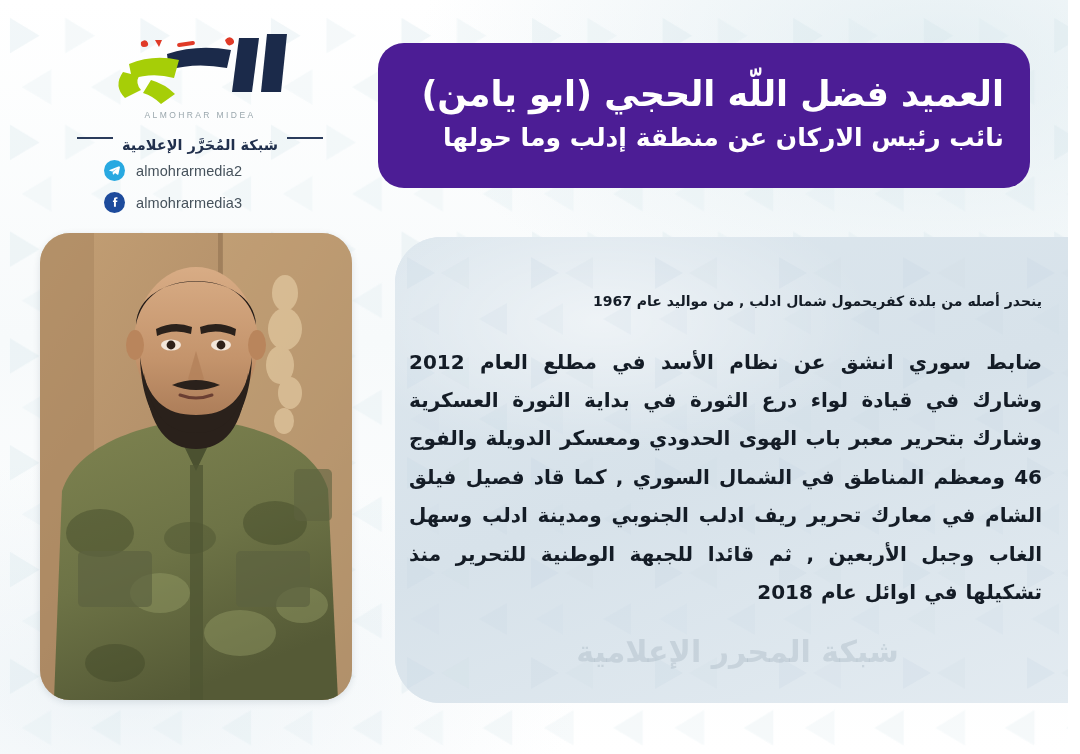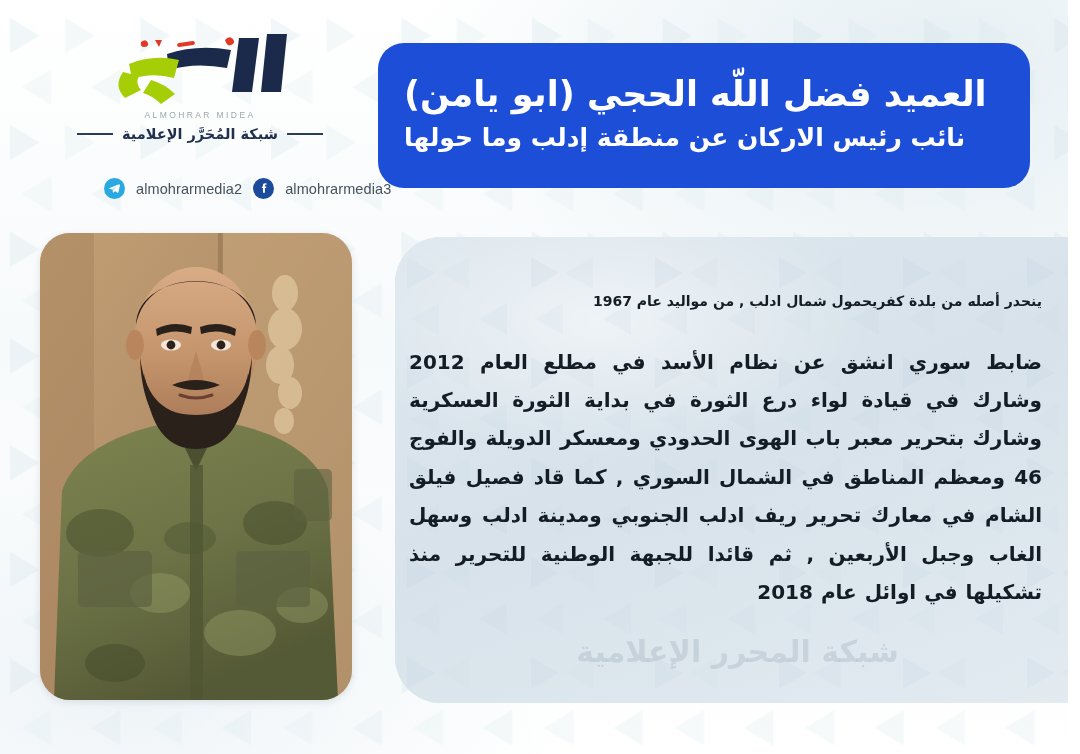--- a/index.html
+++ b/index.html
@@ -51,23 +51,23 @@
     height: 78px;
   }
   .logo-latin {
     margin-top: 4px;
     font-size: 8.5px;
     letter-spacing: 2.4px;
     color: #9aa7ad;
     font-family: "Liberation Sans", sans-serif;
   }
   .tagline-row {
-    margin-top: 6px;
+    margin-top: 17px;
     display: flex;
-    align-items: center;
+    align-items: flex-start;
     justify-content: center;
     gap: 9px;
   }
   .tagline-rule {
     height: 1.5px;
     width: 36px;
     background: #2b3c5c;
     flex: none;
   }
   .tagline-text {
@@ -76,22 +76,22 @@
     color: #21304d;
     direction: rtl;
     white-space: nowrap;
   }
 
   .socials {
     position: absolute;
     left: 104px;
     top: 160px;
     display: flex;
+    flex-direction: column;
     gap: 11px;
-    margin-top: 18px;
   }
   .social-row {
     display: flex;
     align-items: center;
     gap: 11px;
   }
   .social-badge {
     width: 21px;
     height: 21px;
     border-radius: 50%;
@@ -122,25 +122,25 @@
   }
   .portrait svg { display: block; width: 100%; height: 100%; }
 
   
   .title-banner {
     position: absolute;
     left: 378px;
     top: 43px;
     width: 652px;
     height: 145px;
-    background: #1d4ed8;
+    background: #4c1d95;
     border-radius: 26px;
     display: flex;
     flex-direction: column;
-    align-items: flex-start;
+    align-items: flex-end;
     justify-content: center;
     gap: 7px;
     padding: 6px 26px 10px;
   }
   .title-main {
     direction: rtl;
     color: #ffffff;
     font-size: 35px;
     font-weight: bold;
     line-height: 1.18;

